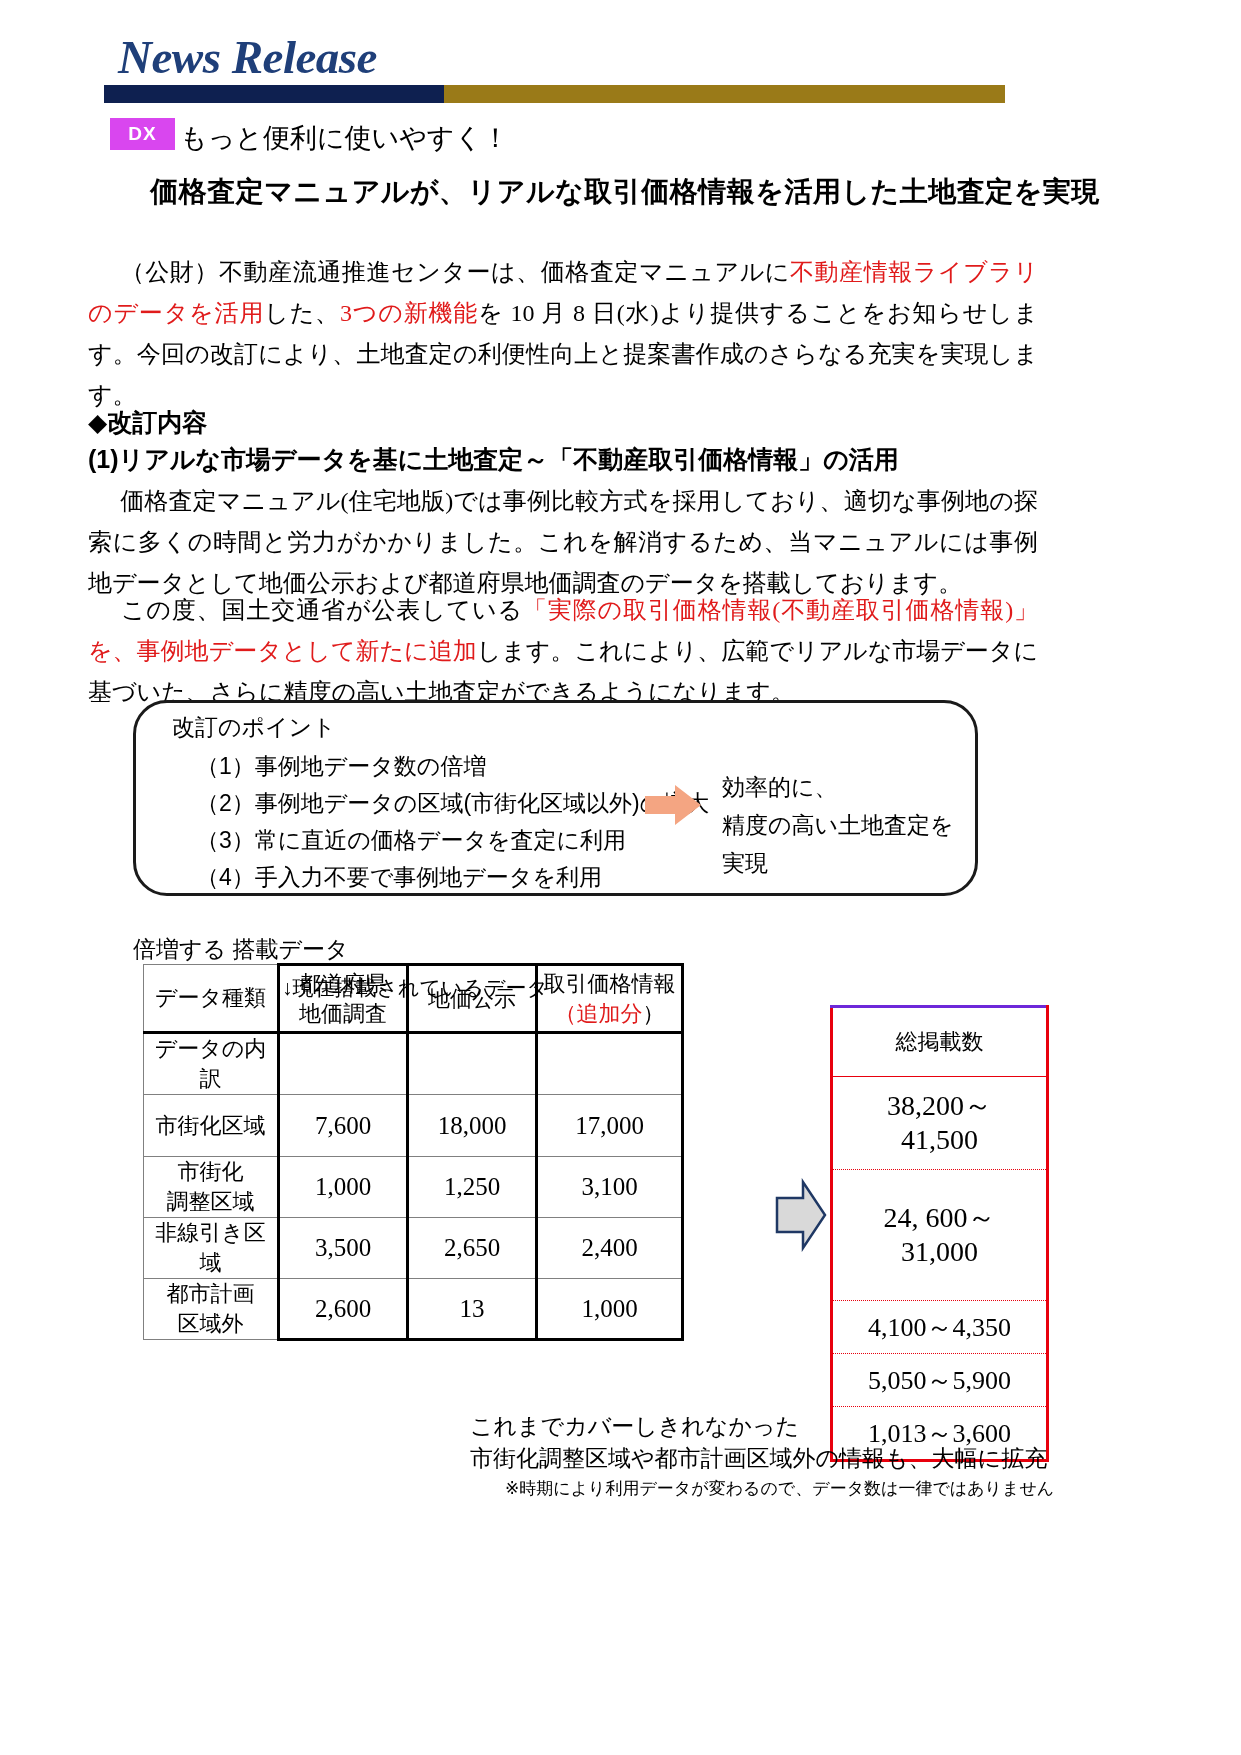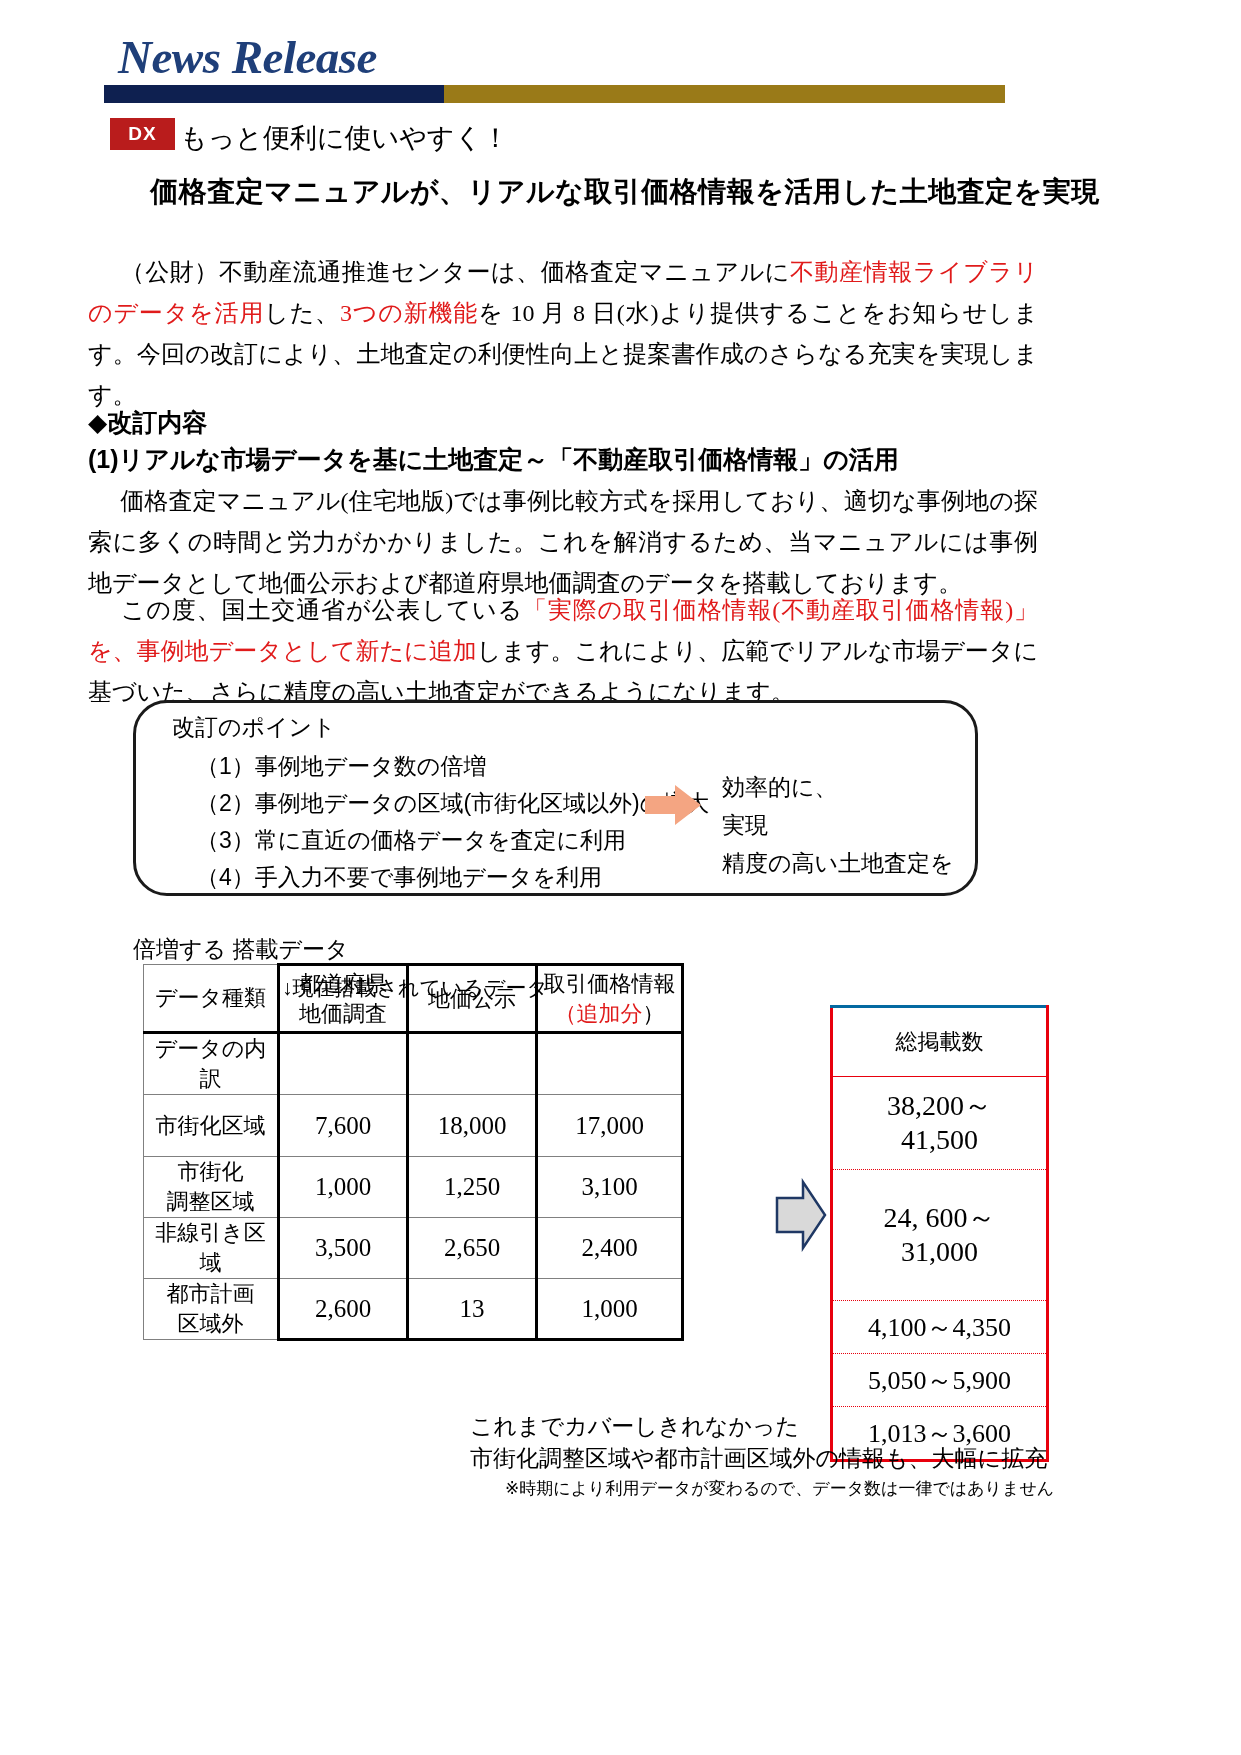--- a/index.html
+++ b/index.html
@@ -22,21 +22,21 @@
     font-size:47px;letter-spacing:-0.5px;
     color:#1F3F79;
     white-space:nowrap;
   }
   .bar-blue{position:absolute;left:104px;top:85px;width:340px;height:18px;background:#0E2050;}
   .bar-gold{position:absolute;left:444px;top:85px;width:561px;height:18px;background:#9A7A18;}
 
   
   .dx-badge{
     position:absolute;left:110px;top:118px;width:65px;height:32px;
-    background:#b91c1c;color:#fff;
+    background:#d946ef;color:#fff;
     font-family:"Liberation Sans","DejaVu Sans",sans-serif;
     font-weight:bold;font-size:19px;letter-spacing:1px;
     display:flex;align-items:center;justify-content:center;
   }
   .dx-text{
     position:absolute;left:180px;top:120px;
     font-family:Liberation Mono, monospace;
     font-size:27px;white-space:nowrap;
   }
 
@@ -161,21 +161,21 @@
     border-right:3px solid #E8000D;
     border-top:1px dotted #E8000D;
     border-bottom:1px dotted #E8000D;
     text-align:center;vertical-align:middle;
     font-family:"Liberation Serif","DejaVu Serif",serif;
     font-size:26px;padding:0;
   }
   .redtbl .rh{
     font-family:"Liberation Sans","DejaVu Sans",sans-serif;
     font-size:22px;height:68px;
-    border-top:3px solid #0369a1;
+    border-top:3px solid #6d28d9;
     border-bottom:1px solid #E8000D;
   }
   .redtbl .big{font-size:28px;line-height:34px;}
 
   .gray-arrow{position:absolute;left:775px;top:1178px;width:52px;height:74px;}
 
   
   .foot{
     position:absolute;left:470px;top:1410px;
     font-family:"Liberation Sans","DejaVu Sans",sans-serif;
@@ -227,22 +227,22 @@
     <div>（3）常に直近の価格データを査定に利用</div>
     <div>（4）手入力不要で事例地データを利用</div>
   </div>
 
   <svg class="pb-arrow" viewBox="0 0 56 44">
     <polygon points="0,13 30,13 30,2 56,22 30,42 30,31 0,31" fill="#F4A582"></polygon>
   </svg>
 
   <div class="pb-right">
     <div>効率的に、</div>
+    <div>精度の高い土地査定を</div>
     <div>実現</div>
-    <div>精度の高い土地査定を</div>
   </div>
 
   <div class="tbl-caption">倍増する  搭載データ</div>
   <div class="tbl-note-top">↓現在搭載されているデータ</div>
 
   <table class="maintbl">
     <tbody>
         <tr class="hdr">
       <td class="c0 jp">データ種類</td>
       <td class="c1 jp heavy-l heavy-t">

